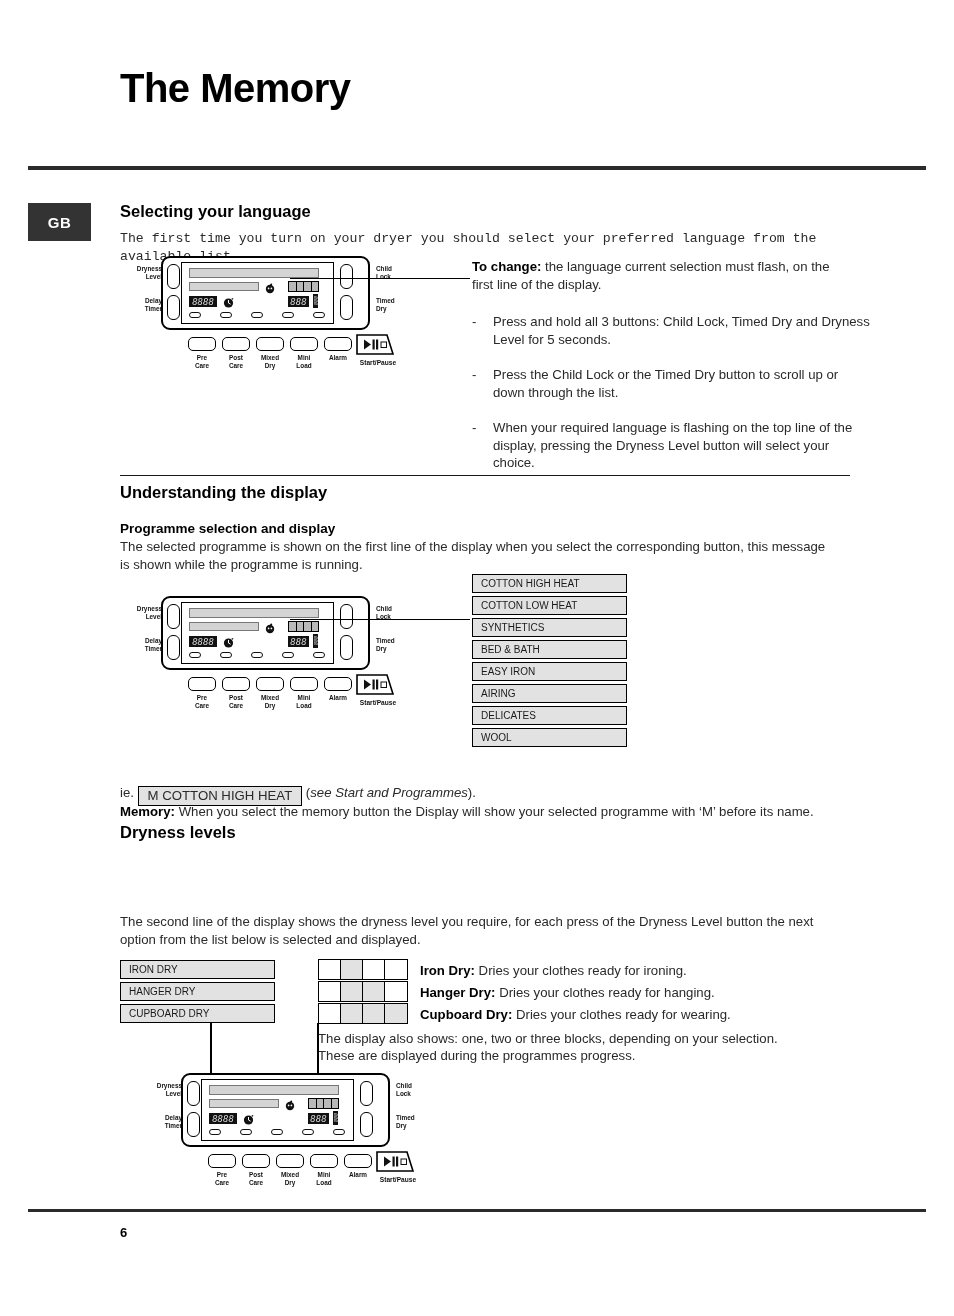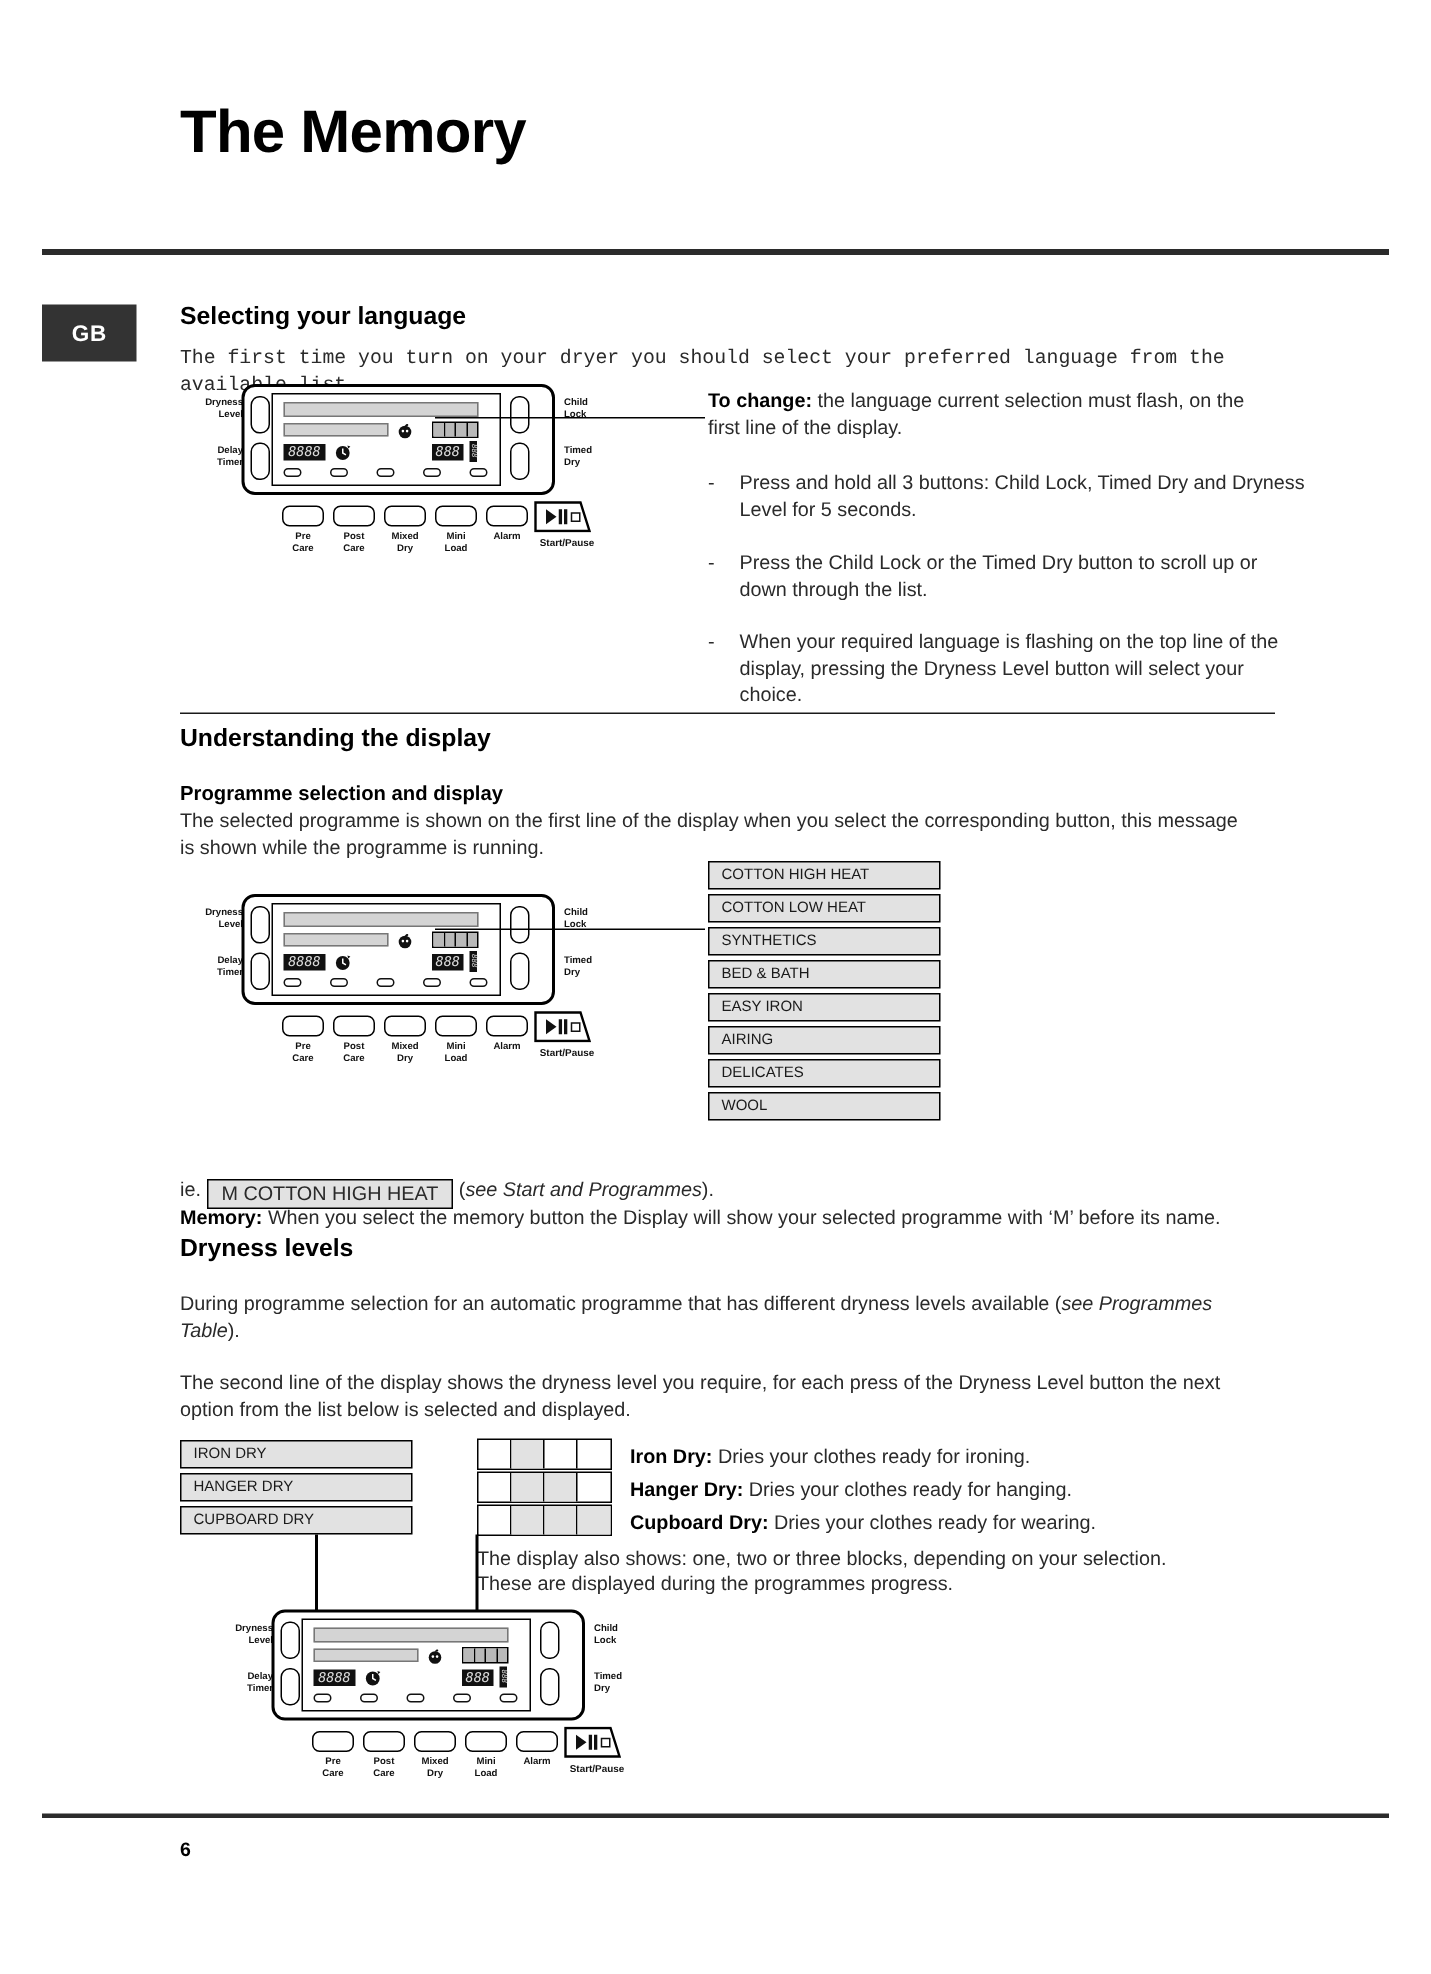--- a/index.html
+++ b/index.html
@@ -539,23 +539,20 @@
     <b>Memory:</b><span> When you select the memory button the Display will show your selected programme with ‘M’ before its name.</span>
   </div>
   <div class="body" style="left:120px; top:784px; width:730px;">
     <span>ie.</span>
     <span class="inline-box">M  COTTON HIGH HEAT</span>
     <span>(</span><i>see Start and Programmes</i><span>).</span>
   </div>
 
   <div class="h2" style="left:120px; top:823px;">Dryness levels</div>
 
-  <div class="body" style="left:120px; top:860px; width:730px;">
-    <span>During programme selection for an automatic programme that has different dryness levels available (</span><i>see Programmes Table</i><span>).</span>
-  </div>
 
   <div class="body" style="left:120px; top:913px; width:730px;">The second line of the display shows the dryness level you require, for each press of the Dryness Level button the next option from the list below is selected and displayed.</div>
 
   <div class="listbox" style="left:120px; top:960px; width:155px;">IRON DRY</div>
   <div class="listbox" style="left:120px; top:982px; width:155px;">HANGER DRY</div>
   <div class="listbox" style="left:120px; top:1004px; width:155px;">CUPBOARD DRY</div>
 
   <div class="blockgrid" style="left:318px; top:959px;">
     <div class="cell"></div>
       <div class="cell on"></div>

